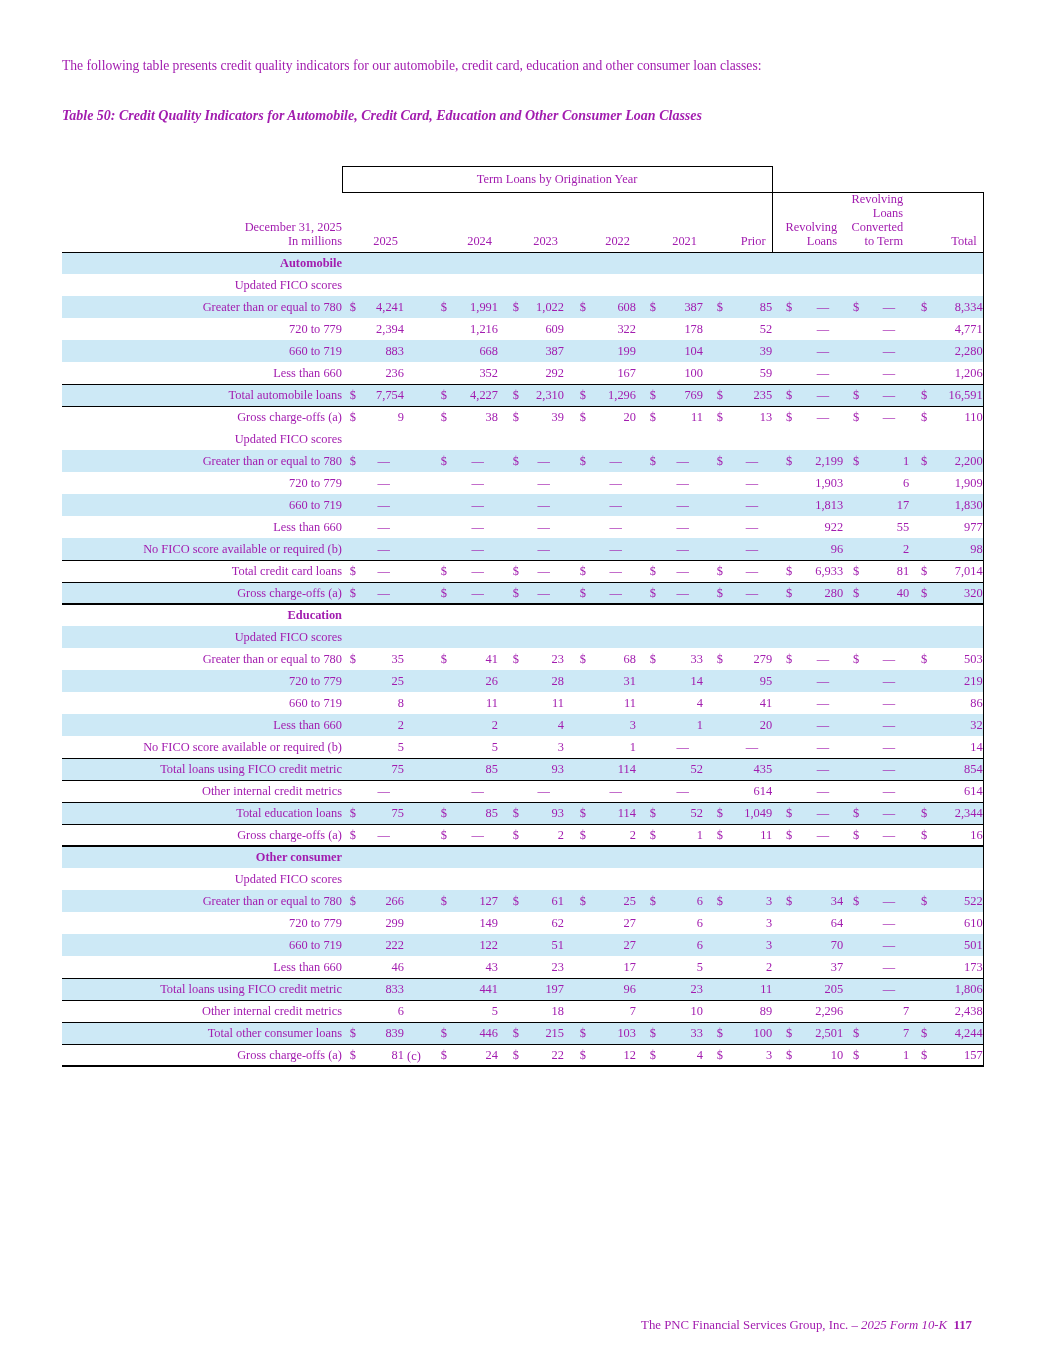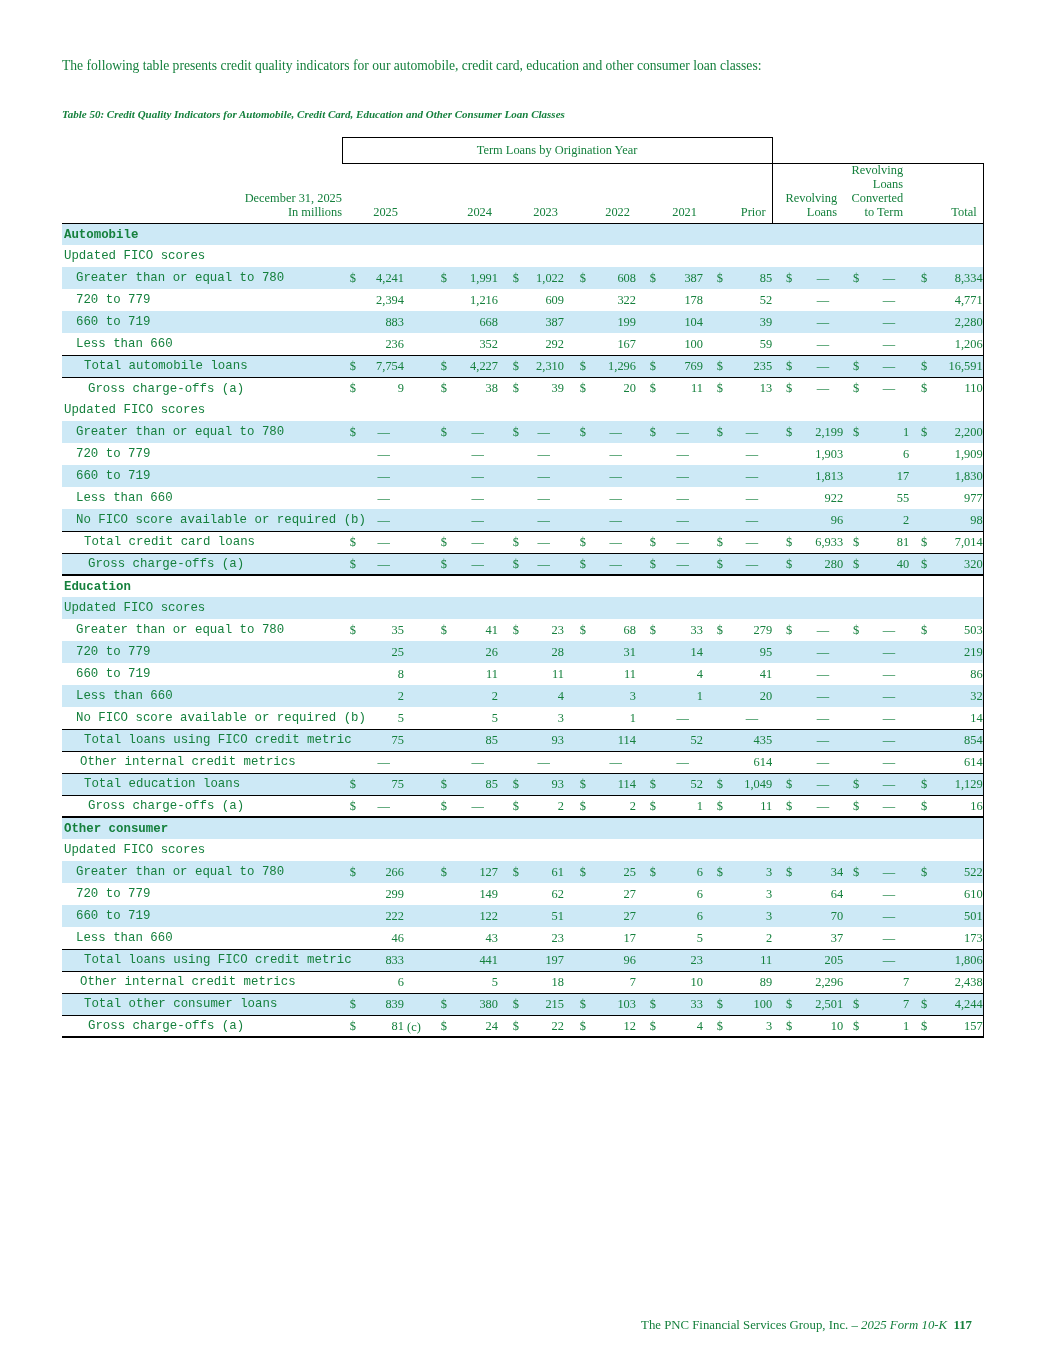--- a/index.html
+++ b/index.html
@@ -1,26 +1,26 @@
 <!DOCTYPE html>
 <html style="--band: #cde9f6;"><head>
 <meta charset="utf-8">
 <style>
   html,body { margin:0; padding:0; background:#fff; }
   .page {
     position:relative; width:1055px; height:1365px; background:#fff;
-    font-family:"Liberation Serif","DejaVu Serif",serif; color:#15803d;
+    font-family:"Liberation Serif","DejaVu Serif",serif; color:#a21caf;
     overflow:hidden;
   }
   .content { position:absolute; left:62px; top:0; width:923px; }
   .intro { margin:58px 0 0 0; font-size:13.6px; line-height:1.25; }
-  .tbl-title { margin:33px 0 0 0; font-size:11px; font-weight:bold; font-style:italic; }
+  .tbl-title { margin:33px 0 0 0; font-size:14px; font-weight:bold; font-style:italic; }
 
   table.cq {
-    margin-top:17px; border-collapse:collapse; table-layout:fixed;
+    margin-top:42px; border-collapse:collapse; table-layout:fixed;
     width:921px; font-size:12.4px;
   }
   table.cq td { padding:0; white-space:nowrap; overflow:visible; }
 
   
   tr.hrowA { height:26px; }
   tr.hrowA td { vertical-align:middle; }
   td.tlbox {
     border:1px solid #000; text-align:center; font-size:12.4px;
   }
@@ -37,21 +37,21 @@
   .rb { border-right:1px solid #000; }
 
   
   tbody.rows tr { height:22px; }
   tbody.rows td { vertical-align:middle; }
   tbody.rows tr.band { background:var(--band,#cde9f6); }
   tr.bt1 td { border-top:1px solid #000; }
   tr.bt2 td { border-top:2px solid #000; }
   tr.bb2 td { border-bottom:2px solid #000; }
 
-  td.lbl { text-align:left;font-family:Liberation Mono, monospace; }
+  td.lbl { text-align:right; }
   td.d   { text-align:right; padding-right:4px; }
   td.v   { text-align:right; padding-right:6px; position:relative; }
   td.v.dash { padding-right:14px; }
   .t-section .lbl { font-weight:bold; padding-left:2px; }
   .t-label  .lbl { padding-left:2px; }
   .t-fico   .lbl { padding-left:14px; }
   .t-other  .lbl { padding-left:18px; }
   .t-total  .lbl { padding-left:22px; }
   .t-gross  .lbl { padding-left:26px; }
   span.sfx { position:absolute; left:calc(100% + 3px); top:0; line-height:22px; }
@@ -655,21 +655,21 @@
             <td class="v">114</td>
             <td class="d">$</td>
             <td class="v">52</td>
             <td class="d">$</td>
             <td class="v">1,049</td>
             <td class="d">$</td>
             <td class="v dash">—</td>
             <td class="d">$</td>
             <td class="v dash">—</td>
             <td class="d">$</td>
-            <td class="v rb">1,129</td>
+            <td class="v rb">2,344</td>
           </tr>
           <tr class="t-gross bt1">
             <td class="lbl">Gross charge-offs (a)</td>
             <td class="d">$</td>
             <td class="v dash">—</td>
             <td class="d">$</td>
             <td class="v dash">—</td>
             <td class="d">$</td>
             <td class="v">2</td>
             <td class="d">$</td>
@@ -851,21 +851,21 @@
             <td class="d"></td>
             <td class="v">7</td>
             <td class="d"></td>
             <td class="v rb">2,438</td>
           </tr>
           <tr class="t-total band bt1">
             <td class="lbl">Total other consumer loans</td>
             <td class="d">$</td>
             <td class="v">839</td>
             <td class="d">$</td>
-            <td class="v">380</td>
+            <td class="v">446</td>
             <td class="d">$</td>
             <td class="v">215</td>
             <td class="d">$</td>
             <td class="v">103</td>
             <td class="d">$</td>
             <td class="v">33</td>
             <td class="d">$</td>
             <td class="v">100</td>
             <td class="d">$</td>
             <td class="v">2,501</td>

